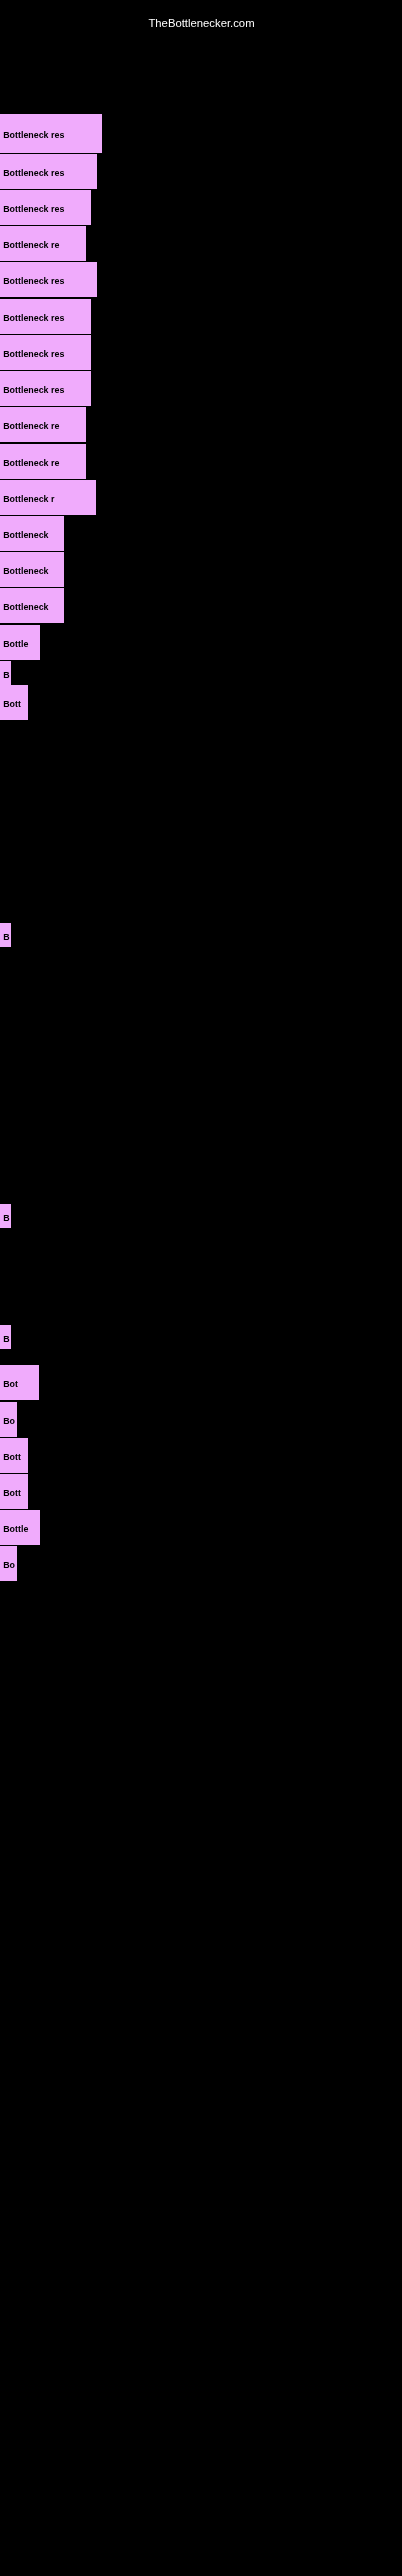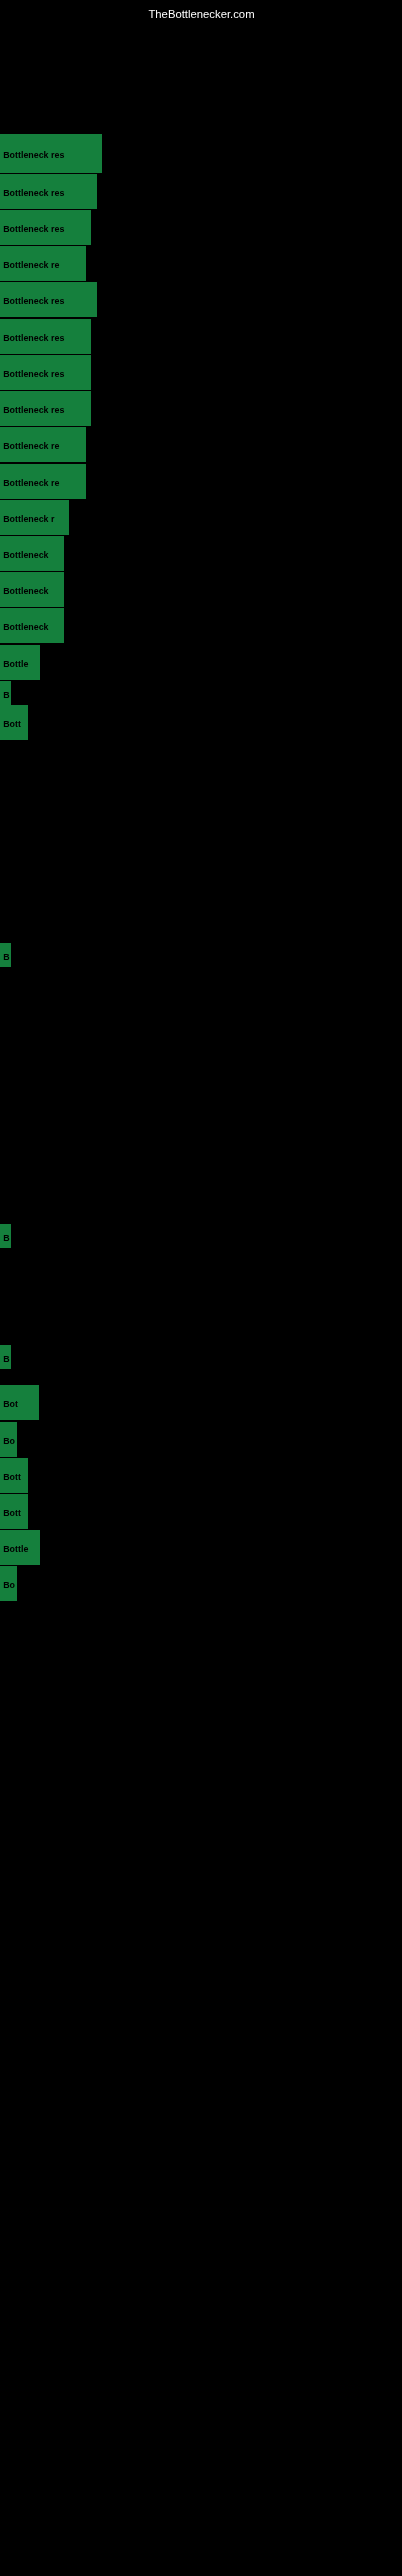--- a/index.html
+++ b/index.html
@@ -11,56 +11,55 @@
       background-color: #000;
       width: 403px;
       min-height: 2576px;
       font-family: Arial, sans-serif;
       position: relative;
     }
     .site-title {
       text-align: center;
       color: #fff;
       font-size: 11.3px;
-      padding: 8px 0;
+      padding: 17px 0;
       position: absolute;
       top: 0;
       left: 0;
       right: 0;
     }
     .bottleneck-label {
       position: absolute;
-      background-color: #15803d;
+      background-color: #f0abfc;
       color: #000;
       font-size: 8.9px;
       font-weight: bold;
       padding: 1.6px 3.2px;
       left: 0;
       white-space: nowrap;
       overflow: hidden;
-      margin-top: 20px;
     }
   </style>
 </head>
 <body>
 
 <div class="site-title">TheBottlenecker.com</div>
 
 <div id="labels-container">
     <div class="bottleneck-label" style="top: 114px; width: 102px; height: 39px; line-height: 39px;">Bottleneck res</div>
     <div class="bottleneck-label" style="top: 154px; width: 97px; height: 35px; line-height: 35px;">Bottleneck res</div>
     <div class="bottleneck-label" style="top: 190px; width: 91px; height: 35px; line-height: 35px;">Bottleneck res</div>
     <div class="bottleneck-label" style="top: 226px; width: 86px; height: 35px; line-height: 35px;">Bottleneck re</div>
     <div class="bottleneck-label" style="top: 262px; width: 97px; height: 35px; line-height: 35px;">Bottleneck res</div>
     <div class="bottleneck-label" style="top: 299px; width: 91px; height: 35px; line-height: 35px;">Bottleneck res</div>
     <div class="bottleneck-label" style="top: 335px; width: 91px; height: 35px; line-height: 35px;">Bottleneck res</div>
     <div class="bottleneck-label" style="top: 371px; width: 91px; height: 35px; line-height: 35px;">Bottleneck res</div>
     <div class="bottleneck-label" style="top: 407px; width: 86px; height: 35px; line-height: 35px;">Bottleneck re</div>
     <div class="bottleneck-label" style="top: 444px; width: 86px; height: 35px; line-height: 35px;">Bottleneck re</div>
-    <div class="bottleneck-label" style="top: 480px; width: 69px; height: 35px; line-height: 35px;">Bottleneck r</div>
+    <div class="bottleneck-label" style="top: 480px; width: 96px; height: 35px; line-height: 35px;">Bottleneck r</div>
     <div class="bottleneck-label" style="top: 516px; width: 64px; height: 35px; line-height: 35px;">Bottleneck</div>
     <div class="bottleneck-label" style="top: 552px; width: 64px; height: 35px; line-height: 35px;">Bottleneck</div>
     <div class="bottleneck-label" style="top: 588px; width: 64px; height: 35px; line-height: 35px;">Bottleneck</div>
     <div class="bottleneck-label" style="top: 625px; width: 40px; height: 35px; line-height: 35px;">Bottle</div>
     <div class="bottleneck-label" style="top: 661px; width: 11.3px; height: 24px; line-height: 24px;">B</div>
     <div class="bottleneck-label" style="top: 685px; width: 28px; height: 35px; line-height: 35px;">Bott</div>
     <div class="bottleneck-label" style="top: 923px; width: 11.3px; height: 24px; line-height: 24px;">B</div>
     <div class="bottleneck-label" style="top: 1204px; width: 11.3px; height: 24px; line-height: 24px;">B</div>
     <div class="bottleneck-label" style="top: 1325px; width: 11.3px; height: 24px; line-height: 24px;">B</div>
     <div class="bottleneck-label" style="top: 1365px; width: 39px; height: 35px; line-height: 35px;">Bot</div>

